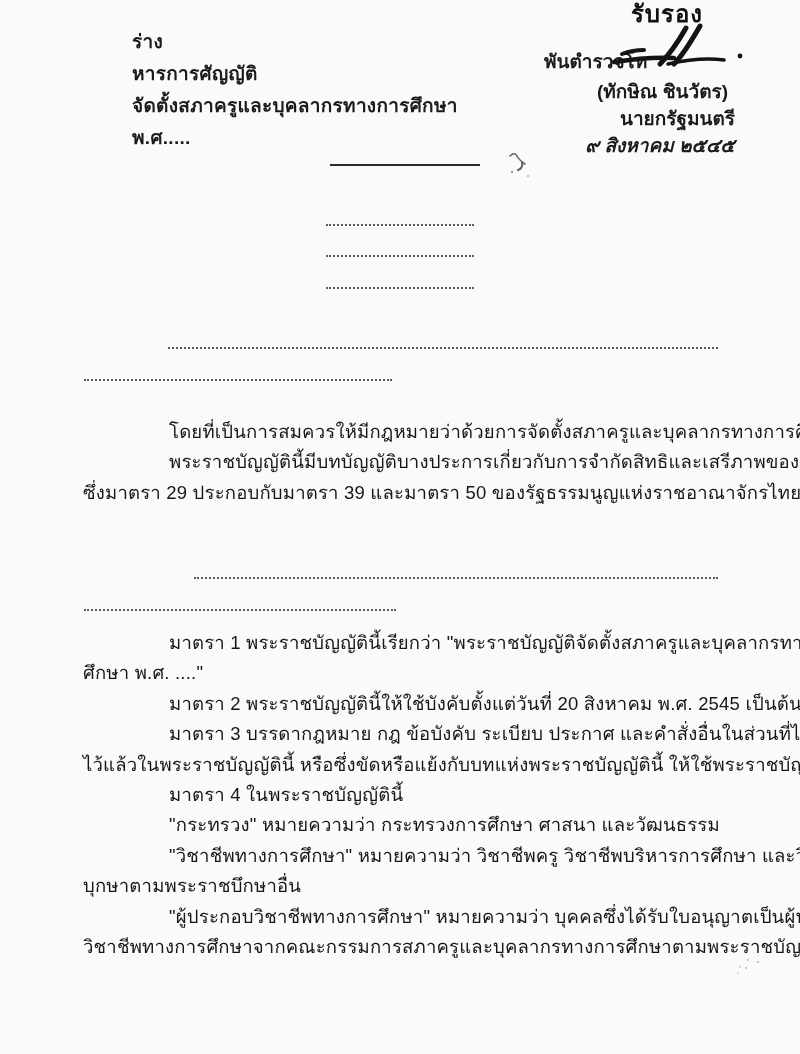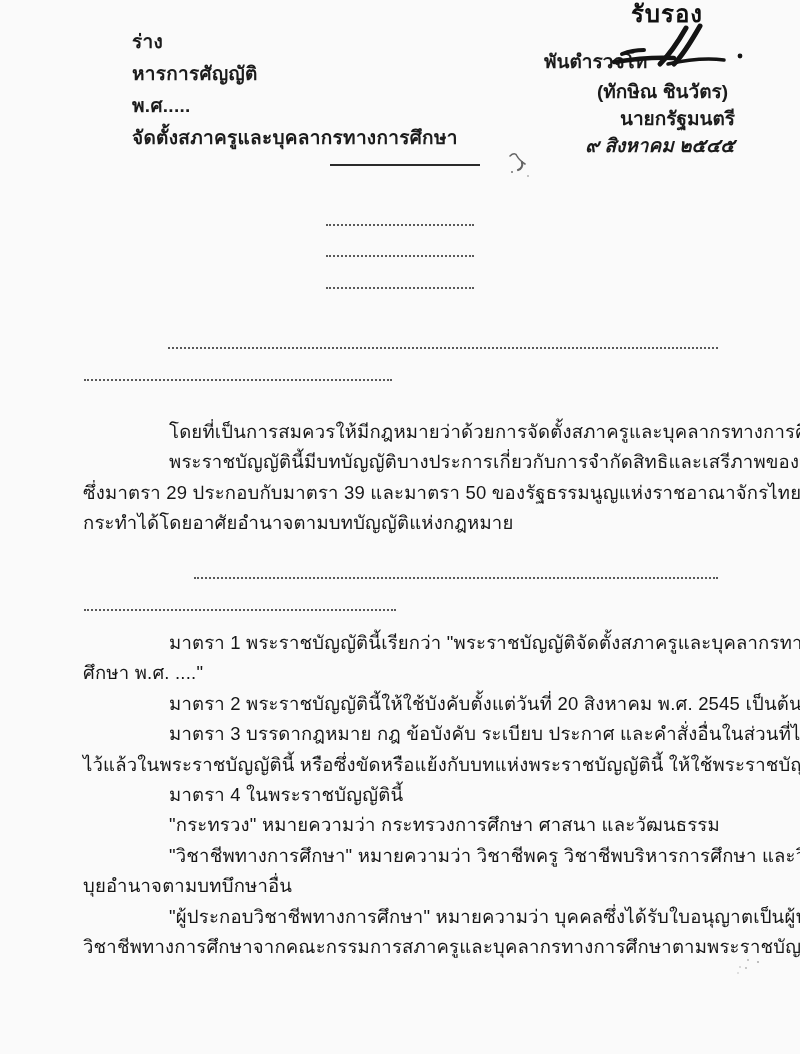--- a/index.html
+++ b/index.html
@@ -133,22 +133,22 @@
   .smudge-2 { position: absolute; top: 956px; left: 732px; width: 34px; height: 26px; opacity: 0.5; }
 </style>
 </head>
 <body>
 
 <div class="page">
 
   <div class="title-block">
     <div class="t-line">ร่าง</div>
     <div class="t-line">หารการศัญญัติ</div>
+    <div class="t-line">จัดตั้งสภาครูและบุคลากรทางการศึกษา</div>
     <div class="t-line">พ.ศ.....</div>
-    <div class="t-line">จัดตั้งสภาครูและบุคลากรทางการศึกษา</div>
   </div>
   <div class="title-rule"></div>
 
   <div class="cert-stamp">รับรอง</div>
   <div class="cert-rank">พันตำรวจโท</div>
   <svg class="cert-signature" viewBox="0 0 145 58">
     <g fill="none" stroke="#141414" stroke-linecap="round">
       <path d="M14 34 C 22 31, 30 30, 36 30" stroke-width="4"></path>
       <path d="M6 42 C 25 39, 50 37, 66 38" stroke-width="4.5"></path>
       <path d="M78 8 C 70 22, 60 36, 52 44" stroke-width="5"></path>
@@ -165,36 +165,35 @@
   <div class="dotline dl-s2"></div>
   <div class="dotline dl-s3"></div>
 
   <div class="dotline dl-l1a"></div>
   <div class="dotline dl-l1b"></div>
 
   <div class="body-text preamble">
     <div class="line indent">โดยที่เป็นการสมควรให้มีกฎหมายว่าด้วยการจัดตั้งสภาครูและบุคลากรทางการศึกษา</div>
     <div class="line indent">พระราชบัญญัตินี้มีบทบัญญัติบางประการเกี่ยวกับการจำกัดสิทธิและเสรีภาพของบุคคล</div>
     <div class="line">ซึ่งมาตรา 29 ประกอบกับมาตรา 39 และมาตรา 50 ของรัฐธรรมนูญแห่งราชอาณาจักรไทย บัญญัติให้</div>
-    <div class="line">กระทำได้โดยอาศัยอำนาจตามบทบัญญัติแห่งกฎหมาย</div>
   </div>
 
   <div class="dotline dl-l2a"></div>
   <div class="dotline dl-l2b"></div>
 
   <div class="body-text sections">
     <div class="line indent">มาตรา 1 พระราชบัญญัตินี้เรียกว่า "พระราชบัญญัติจัดตั้งสภาครูและบุคลากรทางการ</div>
     <div class="line">ศึกษา   พ.ศ. ...."</div>
     <div class="line indent">มาตรา 2 พระราชบัญญัตินี้ให้ใช้บังคับตั้งแต่วันที่ 20 สิงหาคม พ.ศ. 2545  เป็นต้นไป</div>
     <div class="line indent">มาตรา 3 บรรดากฎหมาย กฎ ข้อบังคับ ระเบียบ ประกาศ และคำสั่งอื่นในส่วนที่ได้บัญญัติ</div>
     <div class="line">ไว้แล้วในพระราชบัญญัตินี้ หรือซึ่งขัดหรือแย้งกับบทแห่งพระราชบัญญัตินี้ ให้ใช้พระราชบัญญัตินี้แทน</div>
     <div class="line indent">มาตรา 4 ในพระราชบัญญัตินี้</div>
     <div class="line indent">"กระทรวง"  หมายความว่า กระทรวงการศึกษา ศาสนา และวัฒนธรรม</div>
     <div class="line indent">"วิชาชีพทางการศึกษา" หมายความว่า วิชาชีพครู วิชาชีพบริหารการศึกษา และวิชาชีพ</div>
-    <div class="line">บุยอำนาจตามบทบึกษาอื่น</div>
+    <div class="line">บุกษาตามพระราชบึกษาอื่น</div>
     <div class="line indent">"ผู้ประกอบวิชาชีพทางการศึกษา" หมายความว่า บุคคลซึ่งได้รับใบอนุญาตเป็นผู้ประกอบ</div>
     <div class="line">วิชาชีพทางการศึกษาจากคณะกรรมการสภาครูและบุคลากรทางการศึกษาตามพระราชบัญญัตินี้</div>
   </div>
 
   <svg class="smudge-1" viewBox="0 0 40 36">
     <g fill="none" stroke="#333" stroke-linecap="round">
       <path d="M12 8 C 15 5, 18 5, 19 8 C 21 12, 24 14, 27 16" stroke-width="1.6"></path>
       <path d="M24 14 C 25 18, 23 21, 20 22" stroke-width="2.2"></path>
       <circle cx="14" cy="24" r="1" fill="#444" stroke="none"></circle>
       <circle cx="30" cy="28" r="0.8" fill="#555" stroke="none"></circle>

